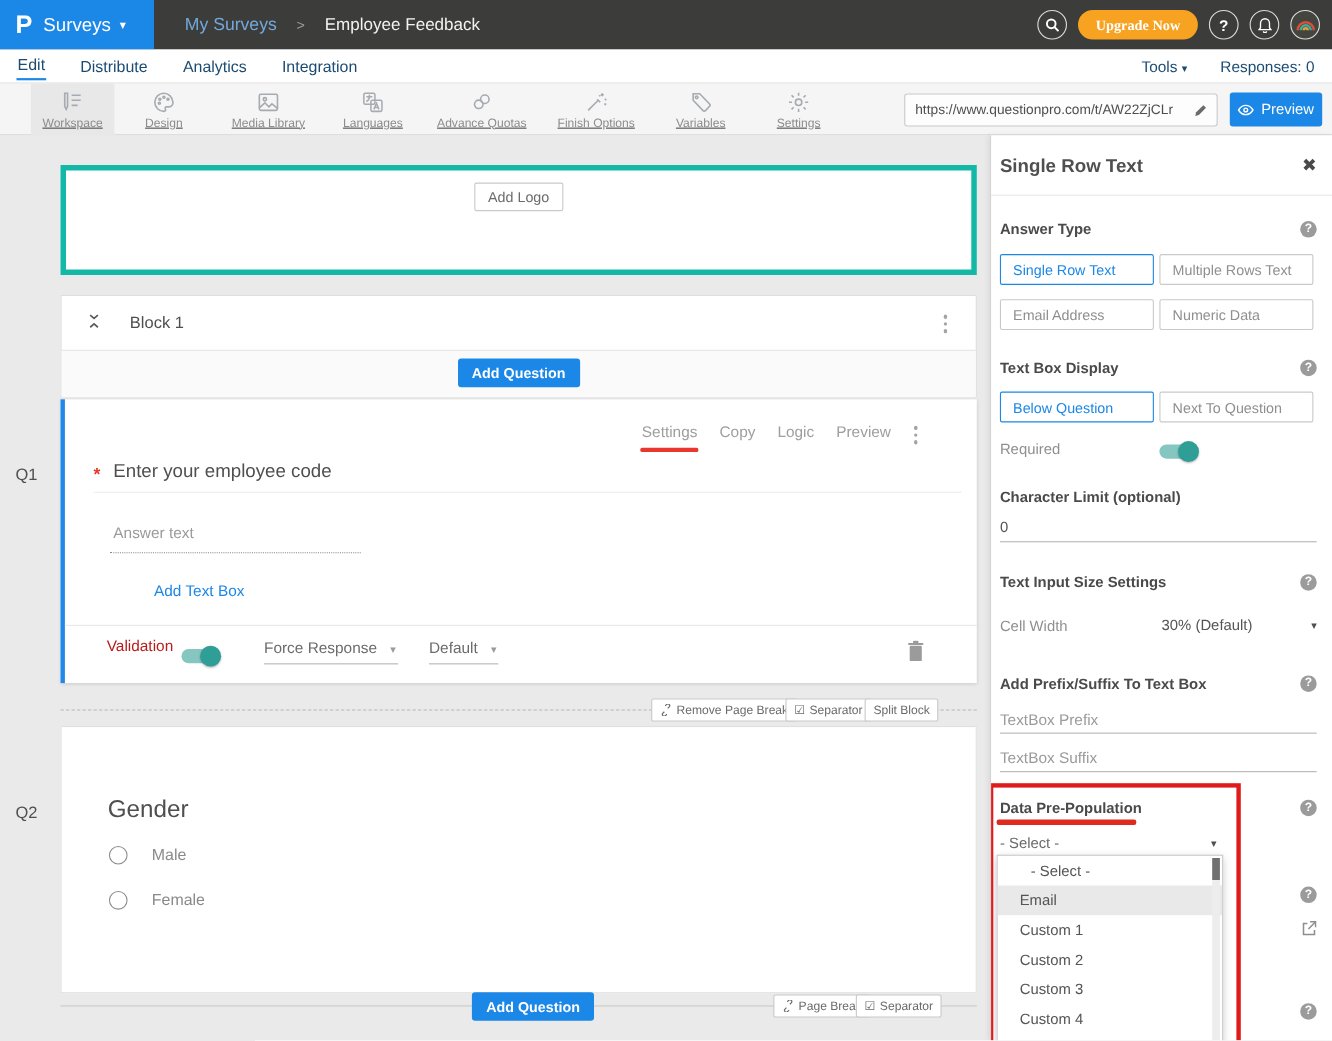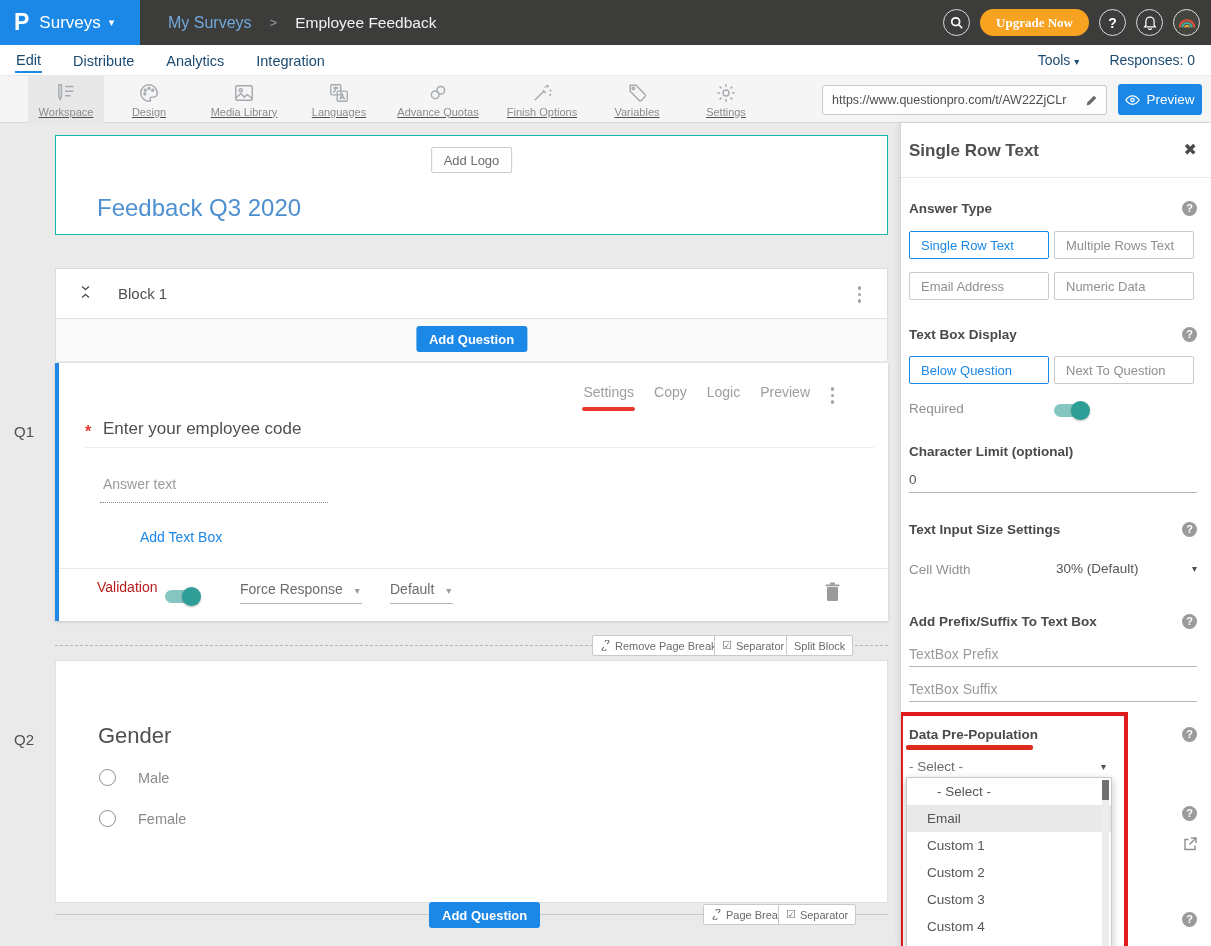--- a/index.html
+++ b/index.html
@@ -57,21 +57,21 @@
                  border-radius:3px; color:#fff; font-size:13.5px; display:flex; align-items:center; justify-content:center;
                  gap:6px; cursor:pointer; font-family:inherit; }
 
   
   .main { position:absolute; left:0; top:123px; width:1211px; height:823px; background:#eaeaea; }
   .gutter-label { position:absolute; left:14px; font-size:15px; color:#4f4f4f; }
 
   .card { position:absolute; left:55px; width:833px; background:#fff; }
 
   
-  .title-card { top:12px; height:100px; border:1px solid #14b8a6; }
+  .title-card { top:27px; height:100px; border:5px solid #14b8a6; }
   .add-logo-btn { position:absolute; left:50%; transform:translateX(-50%); top:11px; height:26px; padding:0 12px;
                   background:#fff; border:1px solid #c9c9c9; border-radius:2px; font-size:13px; color:#6b6b6b;
                   cursor:pointer; font-family:inherit; }
   .survey-title { position:absolute; left:41px; top:58px; font-size:24px; color:#4d8fd1; cursor:text; }
 
   
   .block-card { top:145px; height:93px; border:1px solid #dcdcdc; }
   .block-header { position:absolute; left:0; top:0; width:100%; height:50px; border-bottom:1px solid #e2e2e2; }
   .collapse-icon { position:absolute; left:24px; top:15px; cursor:pointer; }
   .block-title { position:absolute; left:62px; top:16px; font-size:15px; color:#4f4f4f; }
@@ -304,21 +304,20 @@
     </button>
   </div>
 
   <div class="main">
 
     <span class="gutter-label" style="top:300px">Q1</span>
     <span class="gutter-label" style="top:608px">Q2</span>
 
     <div class="card title-card">
       <button class="add-logo-btn">Add Logo</button>
-      <div class="survey-title">Feedback Q3 2020</div>
     </div>
 
     <div class="card block-card">
       <div class="block-header">
         <span class="collapse-icon">
           <svg width="11" height="16" viewBox="0 0 11 16" fill="none" stroke="#5a5a5a" stroke-width="1.5">
             <path d="M2 2.5l3.5 3 3.5-3"></path>
               <path d="M2 13.5l3.5-3 3.5 3"></path>
           </svg>
         </span>

